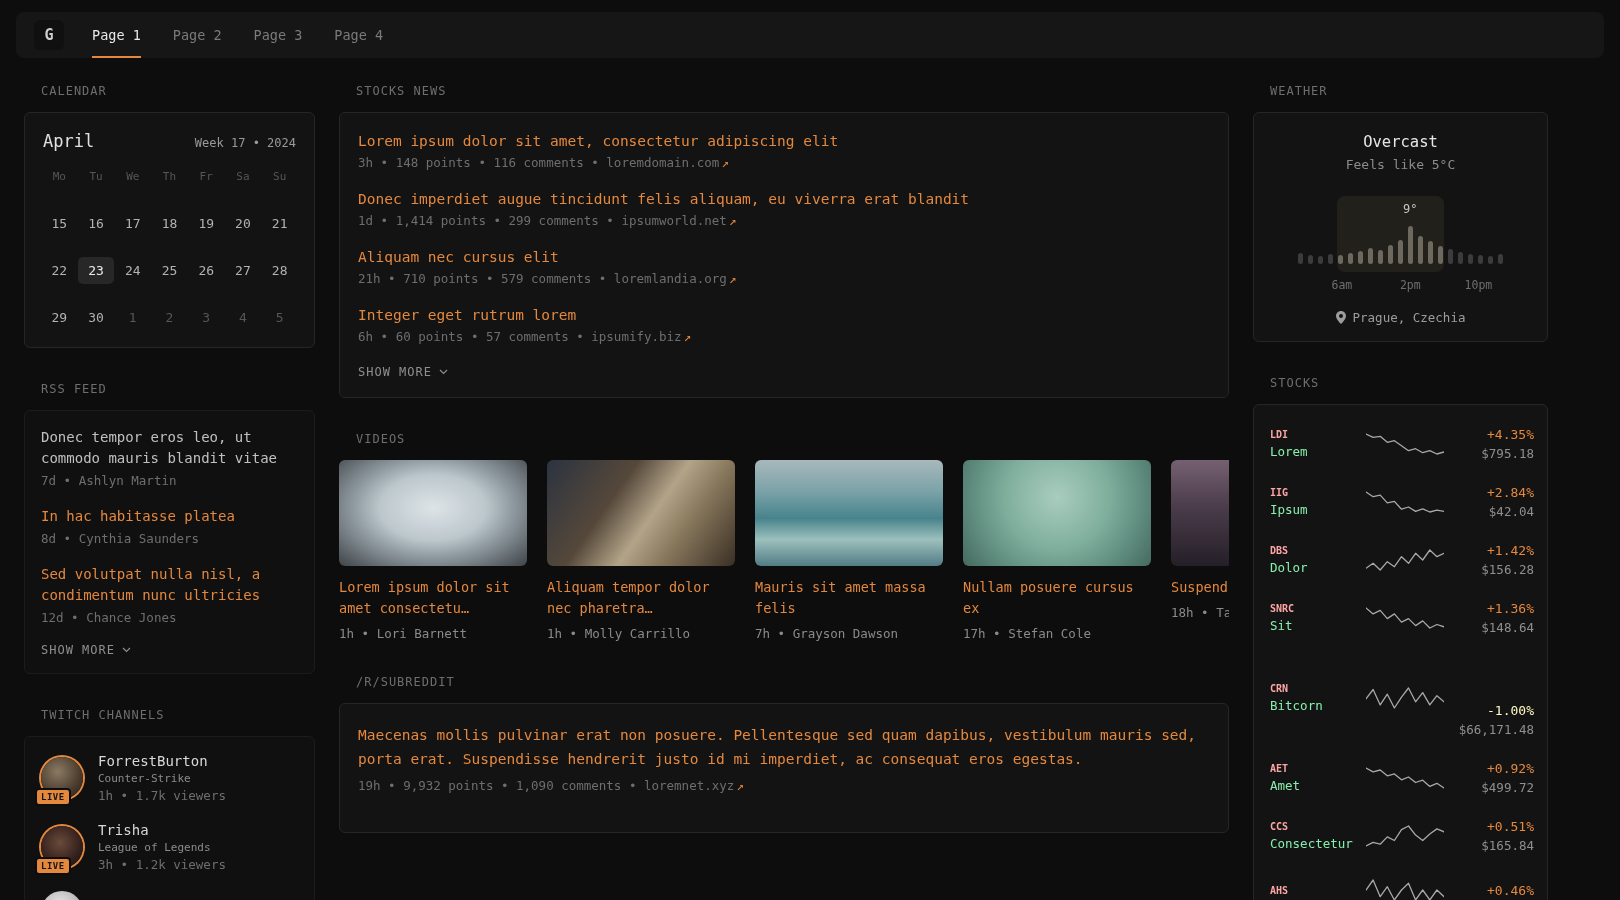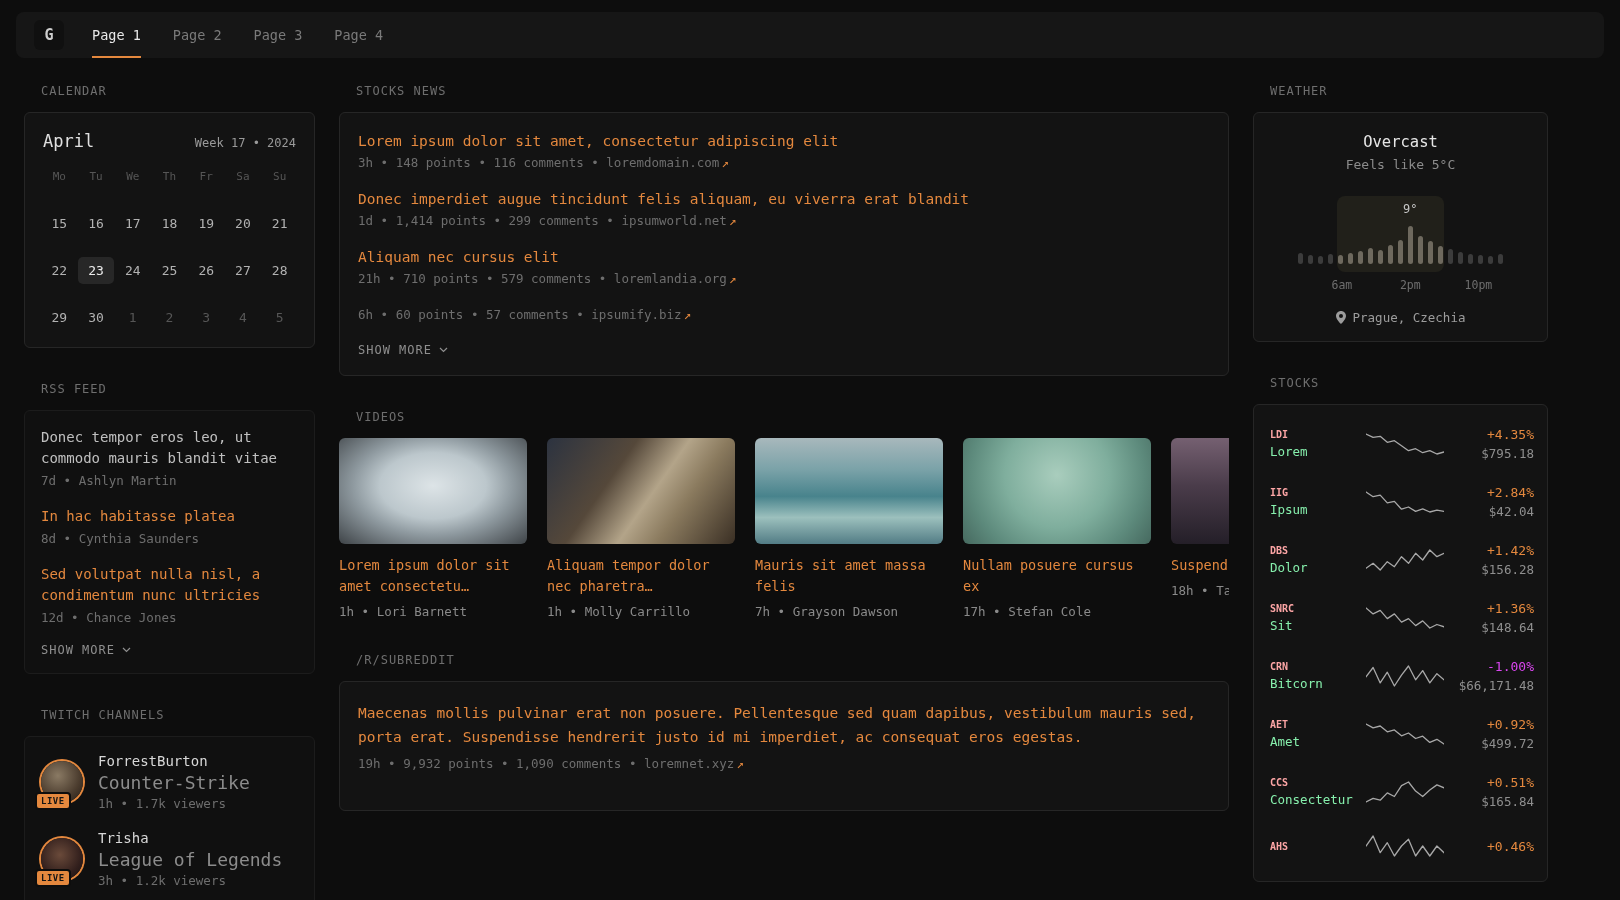--- a/index.html
+++ b/index.html
@@ -40,21 +40,21 @@
   .rss-item.read .rss-title{color:var(--accent);}
   .item-meta{font-size:12.5px;color:var(--muted);margin-top:4px;}
   .show-more{display:flex;align-items:center;gap:7px;background:none;border:none;color:#8f8f8f;font-family:inherit;font-size:12px;letter-spacing:1px;padding:0;margin-top:4px;cursor:pointer;}
   
   .tw-row{display:flex;align-items:center;gap:15px;margin-bottom:19px;cursor:pointer;}
   .tw-avatar{width:42px;height:42px;border-radius:50%;position:relative;flex:none;}
   .tw-avatar.live{box-shadow:0 0 0 2px var(--accent);}
   .live-badge{position:absolute;left:-6px;bottom:-7px;background:var(--accent);color:#141414;font-size:9px;font-weight:bold;letter-spacing:.5px;padding:2px 4px;border-radius:4px;border:2px solid var(--bg);}
   .live-badge:empty{display:none;}
   .tw-name{font-size:14px;color:#d8d8d8;}
-  .tw-game{font-size:18px;color:#8c8c8c;margin-top:3px;}
+  .tw-game{font-size:11px;color:#8c8c8c;margin-top:3px;}
   .tw-meta{font-size:12.5px;color:var(--muted);margin-top:3px;}
   .tw-game:empty,.tw-meta:empty{display:none;}
   
   .hn-card{padding:20px 18px 18px;}
   .hn-item{margin-bottom:21px;}
   .hn-title{font-size:14.5px;color:var(--accent);text-decoration:none;cursor:pointer;display:block;}
   .hn-meta{font-size:12.5px;color:var(--muted);margin-top:6px;}
   .ext{color:var(--accent);margin-left:2px;}
   
   .videos-row{display:flex;gap:20px;overflow:hidden;width:890px;}
@@ -219,20 +219,21 @@
         </div>
         <div class="hn-item">
           <a class="hn-title">Donec imperdiet augue tincidunt felis aliquam, eu viverra erat blandit</a>
           <div class="hn-meta"><span>1d • 1,414 points • 299 comments • ipsumworld.net</span><span class="ext">↗</span></div>
         </div>
         <div class="hn-item">
           <a class="hn-title">Aliquam nec cursus elit</a>
           <div class="hn-meta"><span>21h • 710 points • 579 comments • loremlandia.org</span><span class="ext">↗</span></div>
         </div>
         <div class="hn-item">
+          <a class="hn-title">Integer eget rutrum lorem</a>
           <div class="hn-meta"><span>6h • 60 points • 57 comments • ipsumify.biz</span><span class="ext">↗</span></div>
         </div>
         <button class="show-more">
           <span>SHOW MORE</span>
           <svg width="9" height="6" viewBox="0 0 9 6">
               <path d="M1 1l3.5 3.5L8 1" stroke="currentColor" stroke-width="1.2" fill="none"></path>
             </svg>
         </button>
       </div>
     </div>
@@ -395,21 +396,21 @@
           <div class="stock-id">
             <div class="stock-symbol">CRN</div>
             <div class="stock-name">Bitcorn</div>
           </div>
           <div class="stock-spark">
               <svg width="78" height="26" viewBox="0 0 78 26">
                 <polyline points="0.0,13.8 7.1,4.5 14.2,19.9 21.3,9.2 28.4,23.0 35.5,12.2 42.5,3.0 49.6,16.8 56.7,7.6 63.8,19.9 70.9,10.7 78.0,16.8" fill="none" stroke="#a8a8a8" stroke-width="1.3" stroke-linejoin="round" stroke-linecap="round"></polyline>
               </svg>
             </div>
           <div class="stock-right">
-            <div class="stock-change" style="color: #d946ef;">-1.00%</div>
+            <div class="stock-change" style="color: #fef9c3; margin-top: 44px;">-1.00%</div>
             <div class="stock-price">$66,171.48</div>
           </div>
         </div>
         <div class="stock-row">
           <div class="stock-id">
             <div class="stock-symbol">AET</div>
             <div class="stock-name">Amet</div>
           </div>
           <div class="stock-spark">
               <svg width="78" height="26" viewBox="0 0 78 26">

